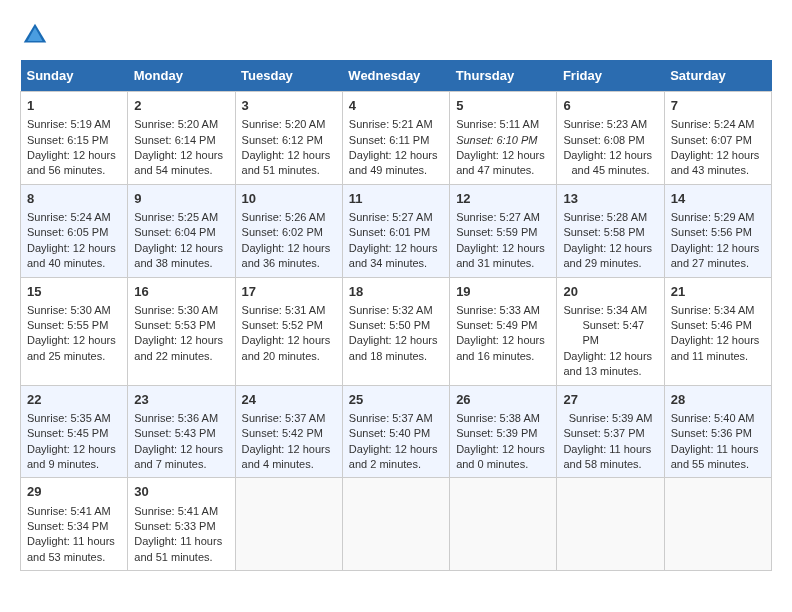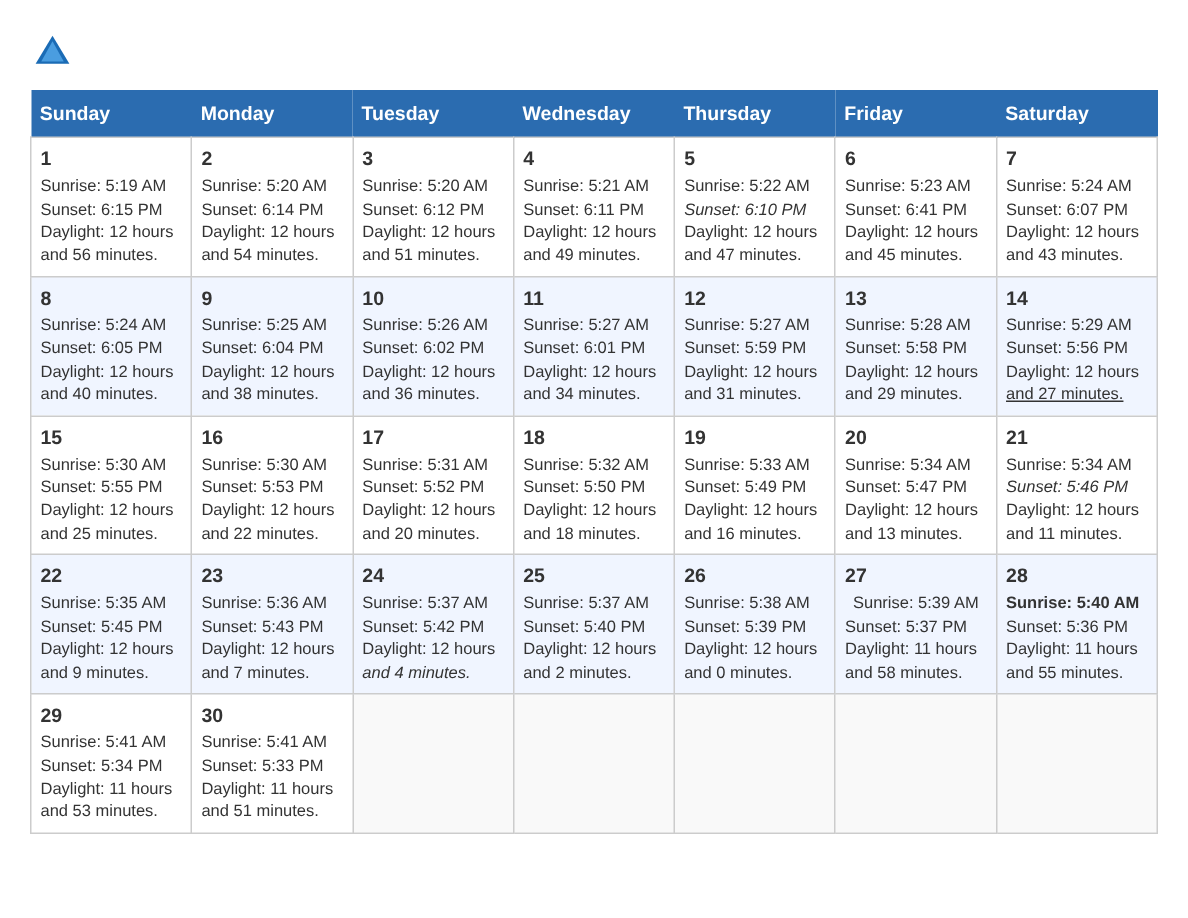--- a/index.html
+++ b/index.html
@@ -144,31 +144,31 @@
         </td>
         <td>
           <span class="day-num">4</span>
           <span style="display: block;">Sunrise: 5:21 AM</span>
           <span style="display: block;">Sunset: 6:11 PM</span>
           <span style="display: block;">Daylight: 12 hours</span>
           <span style="display: block;">and 49 minutes.</span>
         </td>
         <td>
           <span class="day-num">5</span>
-          <span style="display: block;">Sunrise: 5:22 AM</span>
+          <span style="display: block;">Sunrise: 5:11 AM</span>
           <span style="display: block; font-style: italic;">Sunset: 6:10 PM</span>
           <span style="display: block;">Daylight: 12 hours</span>
           <span style="display: block;">and 47 minutes.</span>
         </td>
         <td>
           <span class="day-num">6</span>
           <span style="display: block;">Sunrise: 5:23 AM</span>
-          <span style="display: block;">Sunset: 6:41 PM</span>
-          <span style="display: block;">Daylight: 12 hours</span>
-          <span style="display: block;">and 45 minutes.</span>
+          <span style="display: block;">Sunset: 6:08 PM</span>
+          <span style="display: block;">Daylight: 12 hours</span>
+          <span style="display: block; text-align: center;">and 45 minutes.</span>
         </td>
         <td>
           <span class="day-num">7</span>
           <span style="display: block;">Sunrise: 5:24 AM</span>
           <span style="display: block;">Sunset: 6:07 PM</span>
           <span style="display: block;">Daylight: 12 hours</span>
           <span style="display: block;">and 43 minutes.</span>
         </td>
       </tr>
       <tr>
@@ -212,21 +212,21 @@
           <span style="display: block;">Sunrise: 5:28 AM</span>
           <span style="display: block;">Sunset: 5:58 PM</span>
           <span style="display: block;">Daylight: 12 hours</span>
           <span style="display: block;">and 29 minutes.</span>
         </td>
         <td>
           <span class="day-num">14</span>
           <span style="display: block;">Sunrise: 5:29 AM</span>
           <span style="display: block;">Sunset: 5:56 PM</span>
           <span style="display: block;">Daylight: 12 hours</span>
-          <span style="display: block; text-decoration: underline;">and 27 minutes.</span>
+          <span style="display: block;">and 27 minutes.</span>
         </td>
       </tr>
       <tr>
         <td>
           <span class="day-num">15</span>
           <span style="display: block;">Sunrise: 5:30 AM</span>
           <span style="display: block;">Sunset: 5:55 PM</span>
           <span style="display: block;">Daylight: 12 hours</span>
           <span style="display: block;">and 25 minutes.</span>
         </td>
@@ -254,28 +254,28 @@
         <td>
           <span class="day-num">19</span>
           <span style="display: block;">Sunrise: 5:33 AM</span>
           <span style="display: block;">Sunset: 5:49 PM</span>
           <span style="display: block;">Daylight: 12 hours</span>
           <span style="display: block;">and 16 minutes.</span>
         </td>
         <td>
           <span class="day-num">20</span>
           <span style="display: block;">Sunrise: 5:34 AM</span>
-          <span style="display: block;">Sunset: 5:47 PM</span>
+          <span style="display: block; margin-left: 19px;">Sunset: 5:47 PM</span>
           <span style="display: block;">Daylight: 12 hours</span>
           <span style="display: block;">and 13 minutes.</span>
         </td>
         <td>
           <span class="day-num">21</span>
           <span style="display: block;">Sunrise: 5:34 AM</span>
-          <span style="display: block; font-style: italic;">Sunset: 5:46 PM</span>
+          <span style="display: block;">Sunset: 5:46 PM</span>
           <span style="display: block;">Daylight: 12 hours</span>
           <span style="display: block;">and 11 minutes.</span>
         </td>
       </tr>
       <tr>
         <td>
           <span class="day-num">22</span>
           <span style="display: block;">Sunrise: 5:35 AM</span>
           <span style="display: block;">Sunset: 5:45 PM</span>
           <span style="display: block;">Daylight: 12 hours</span>
@@ -286,21 +286,21 @@
           <span style="display: block;">Sunrise: 5:36 AM</span>
           <span style="display: block;">Sunset: 5:43 PM</span>
           <span style="display: block;">Daylight: 12 hours</span>
           <span style="display: block;">and 7 minutes.</span>
         </td>
         <td>
           <span class="day-num">24</span>
           <span style="display: block;">Sunrise: 5:37 AM</span>
           <span style="display: block;">Sunset: 5:42 PM</span>
           <span style="display: block;">Daylight: 12 hours</span>
-          <span style="display: block; font-style: italic;">and 4 minutes.</span>
+          <span style="display: block;">and 4 minutes.</span>
         </td>
         <td>
           <span class="day-num">25</span>
           <span style="display: block;">Sunrise: 5:37 AM</span>
           <span style="display: block;">Sunset: 5:40 PM</span>
           <span style="display: block;">Daylight: 12 hours</span>
           <span style="display: block;">and 2 minutes.</span>
         </td>
         <td>
           <span class="day-num">26</span>
@@ -311,21 +311,21 @@
         </td>
         <td>
           <span class="day-num">27</span>
           <span style="display: block; text-align: center;">Sunrise: 5:39 AM</span>
           <span style="display: block;">Sunset: 5:37 PM</span>
           <span style="display: block;">Daylight: 11 hours</span>
           <span style="display: block;">and 58 minutes.</span>
         </td>
         <td>
           <span class="day-num">28</span>
-          <span style="display: block; font-weight: bold;">Sunrise: 5:40 AM</span>
+          <span style="display: block;">Sunrise: 5:40 AM</span>
           <span style="display: block;">Sunset: 5:36 PM</span>
           <span style="display: block;">Daylight: 11 hours</span>
           <span style="display: block;">and 55 minutes.</span>
         </td>
       </tr>
       <tr>
         <td>
           <span class="day-num">29</span>
           <span style="display: block;">Sunrise: 5:41 AM</span>
           <span style="display: block;">Sunset: 5:34 PM</span>

